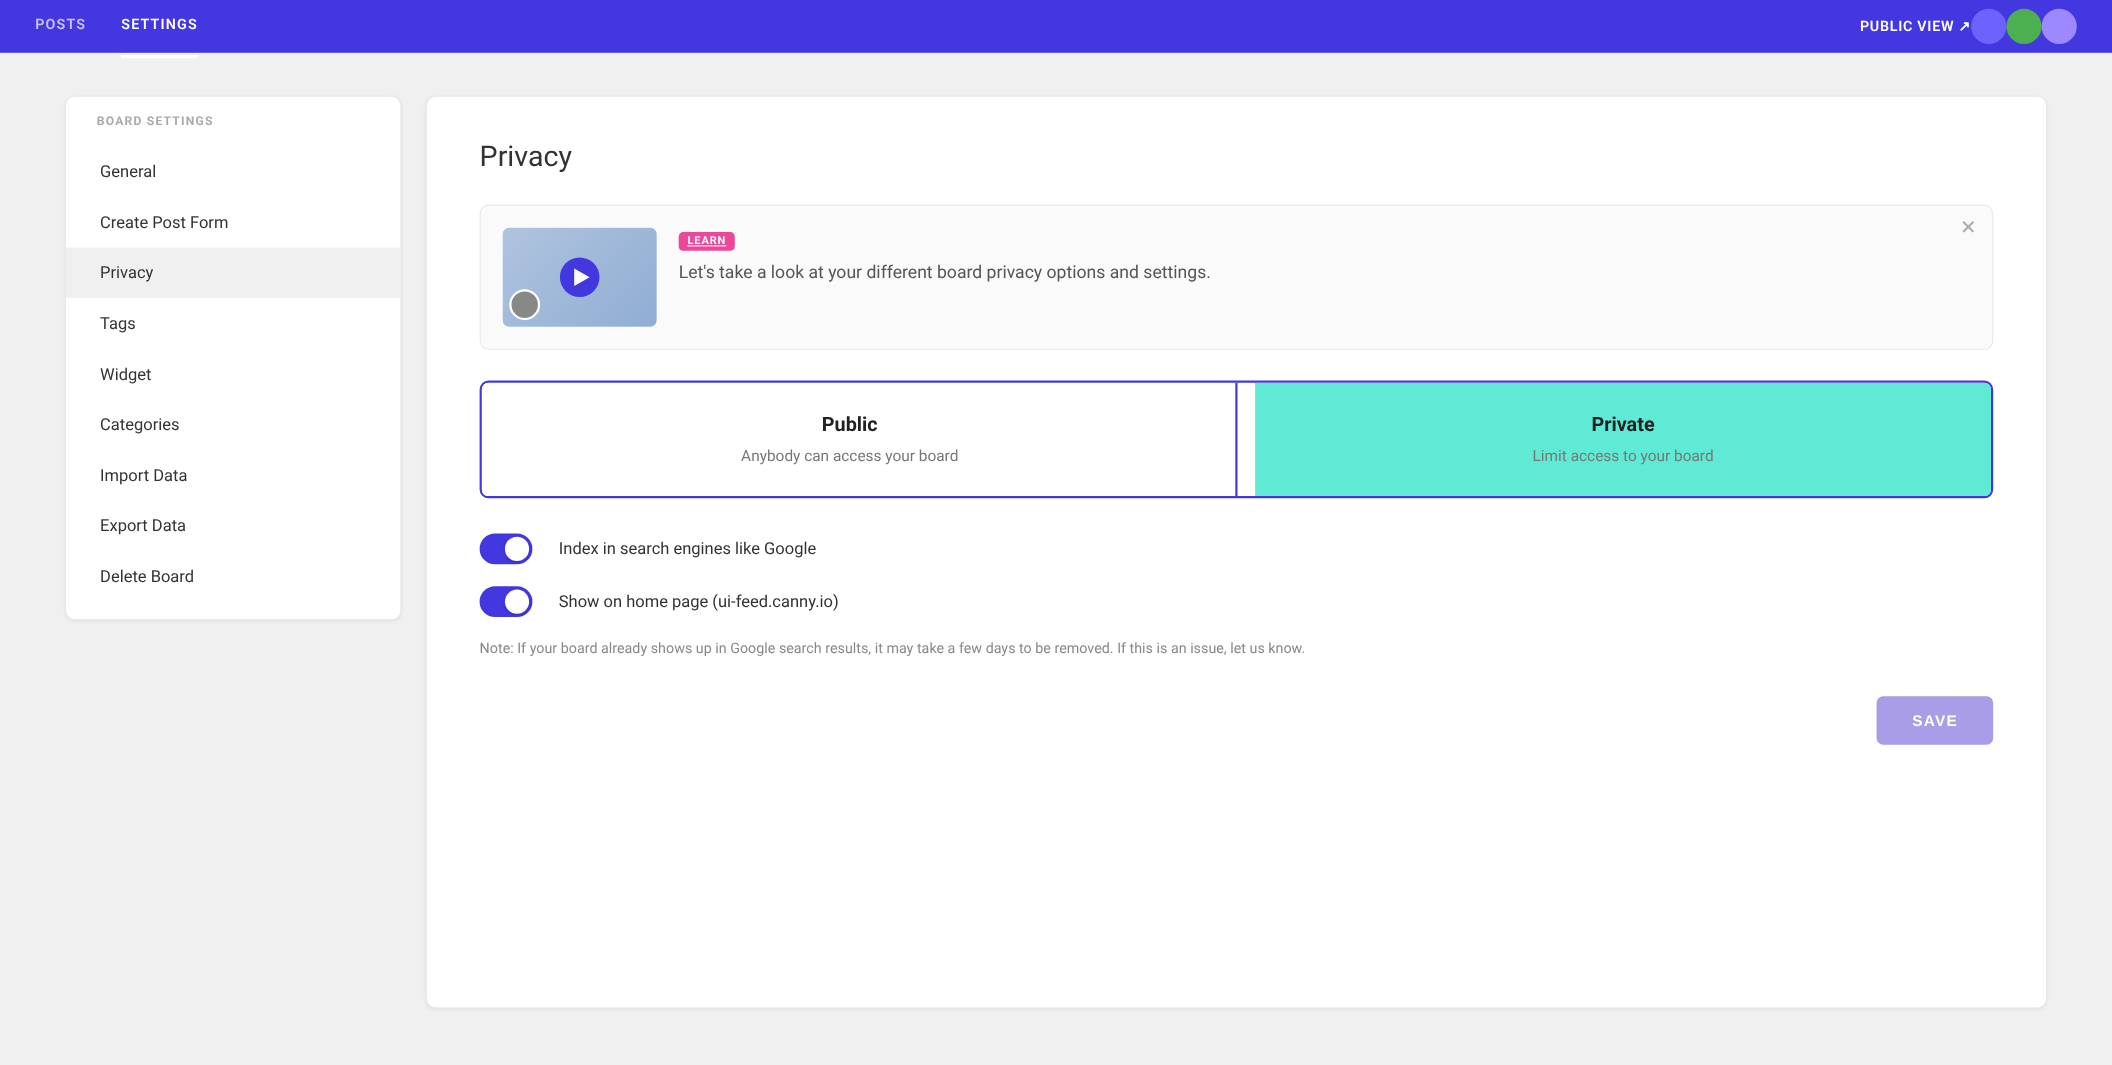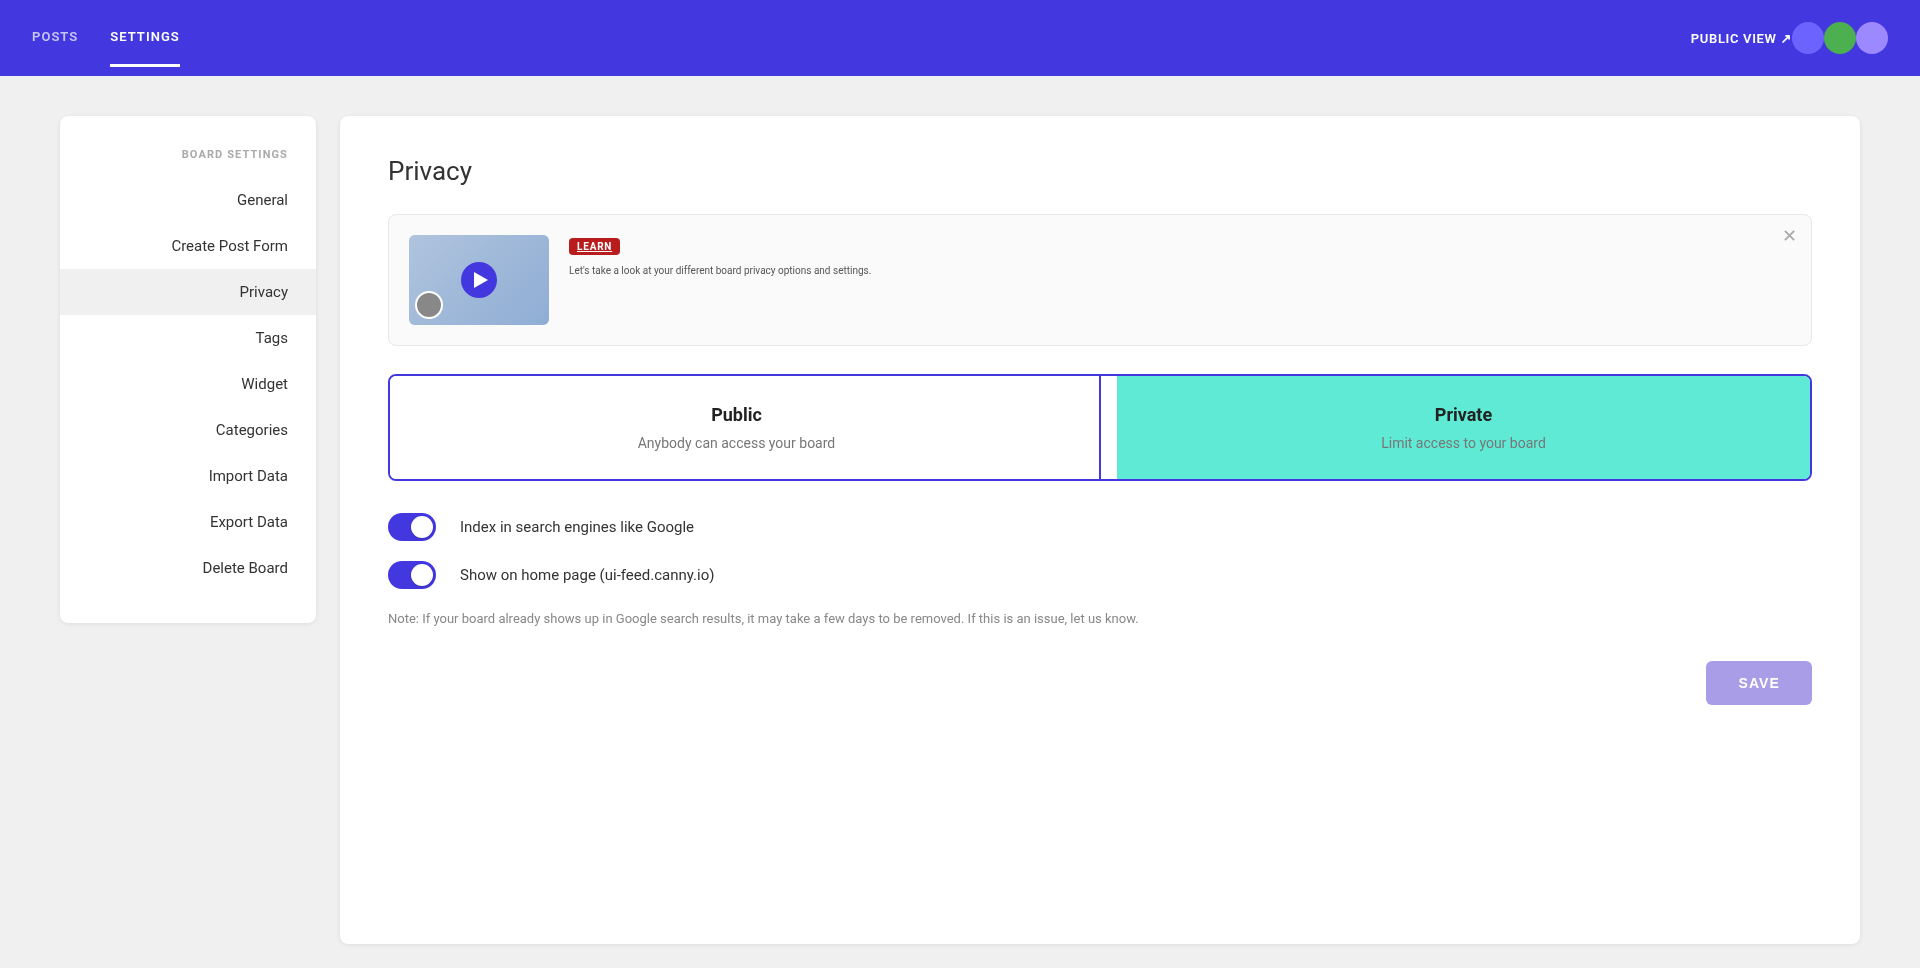--- a/index.html
+++ b/index.html
@@ -1,21 +1,21 @@
 <!DOCTYPE html>
 <html><head>
   <meta charset="utf-8">
   <style>
     * { box-sizing: border-box; margin: 0; padding: 0; }
     body { font-family: -apple-system, BlinkMacSystemFont, 'Segoe UI', Roboto, sans-serif; background: #f0f0f0; min-height: 968px; }
 
     
     .topnav {
       background: #4338e0;
-      height: 76px;
+      height: 48px;
       display: flex;
       align-items: center;
       padding: 0 32px;
       justify-content: space-between;
     }
     .topnav-left { display: flex; align-items: center; gap: 32px; }
     .nav-tab {
       color: rgba(255,255,255,0.7);
       font-size: 13px;
       font-weight: 600;
@@ -53,27 +53,26 @@
     
     .page-body {
       display: flex;
       padding: 40px 60px;
       gap: 24px;
       min-height: calc(968px - 60px);
     }
 
     
     .sidebar {
-      width: 256px;
+      width: 304px;
       background: #fff;
       border-radius: 8px;
-      padding: 32px 0;
+      padding: 16px 0;
       align-self: flex-start;
       box-shadow: 0 1px 4px rgba(0,0,0,0.08);
-      text-align: right;
     }
     .sidebar-section-label {
       font-size: 11px;
       font-weight: 700;
       letter-spacing: 0.1em;
       color: #aaa;
       text-transform: uppercase;
       padding: 0 28px 16px;
     }
     .sidebar-item {
@@ -164,32 +163,32 @@
     .learn-avatar {
       position: absolute;
       bottom: 6px; left: 6px;
       width: 28px; height: 28px;
       border-radius: 50%;
       background: #888;
       border: 2px solid #fff;
     }
     .learn-badge {
       display: inline-block;
-      background: #b91c1c;
+      background: #ec4899;
       color: #fff;
       font-size: 10px;
       font-weight: 700;
       letter-spacing: 0.08em;
       padding: 3px 8px;
       border-radius: 4px;
       margin-bottom: 8px;
       text-decoration: underline;
     }
     .learn-text {
-      font-size: 10px;
+      font-size: 16px;
       color: #555;
       line-height: 1.5;
     }
 
     
     .privacy-options {
       display: flex;
       gap: 16px;
       margin-bottom: 32px;
       border: 2px solid #4338e0;

